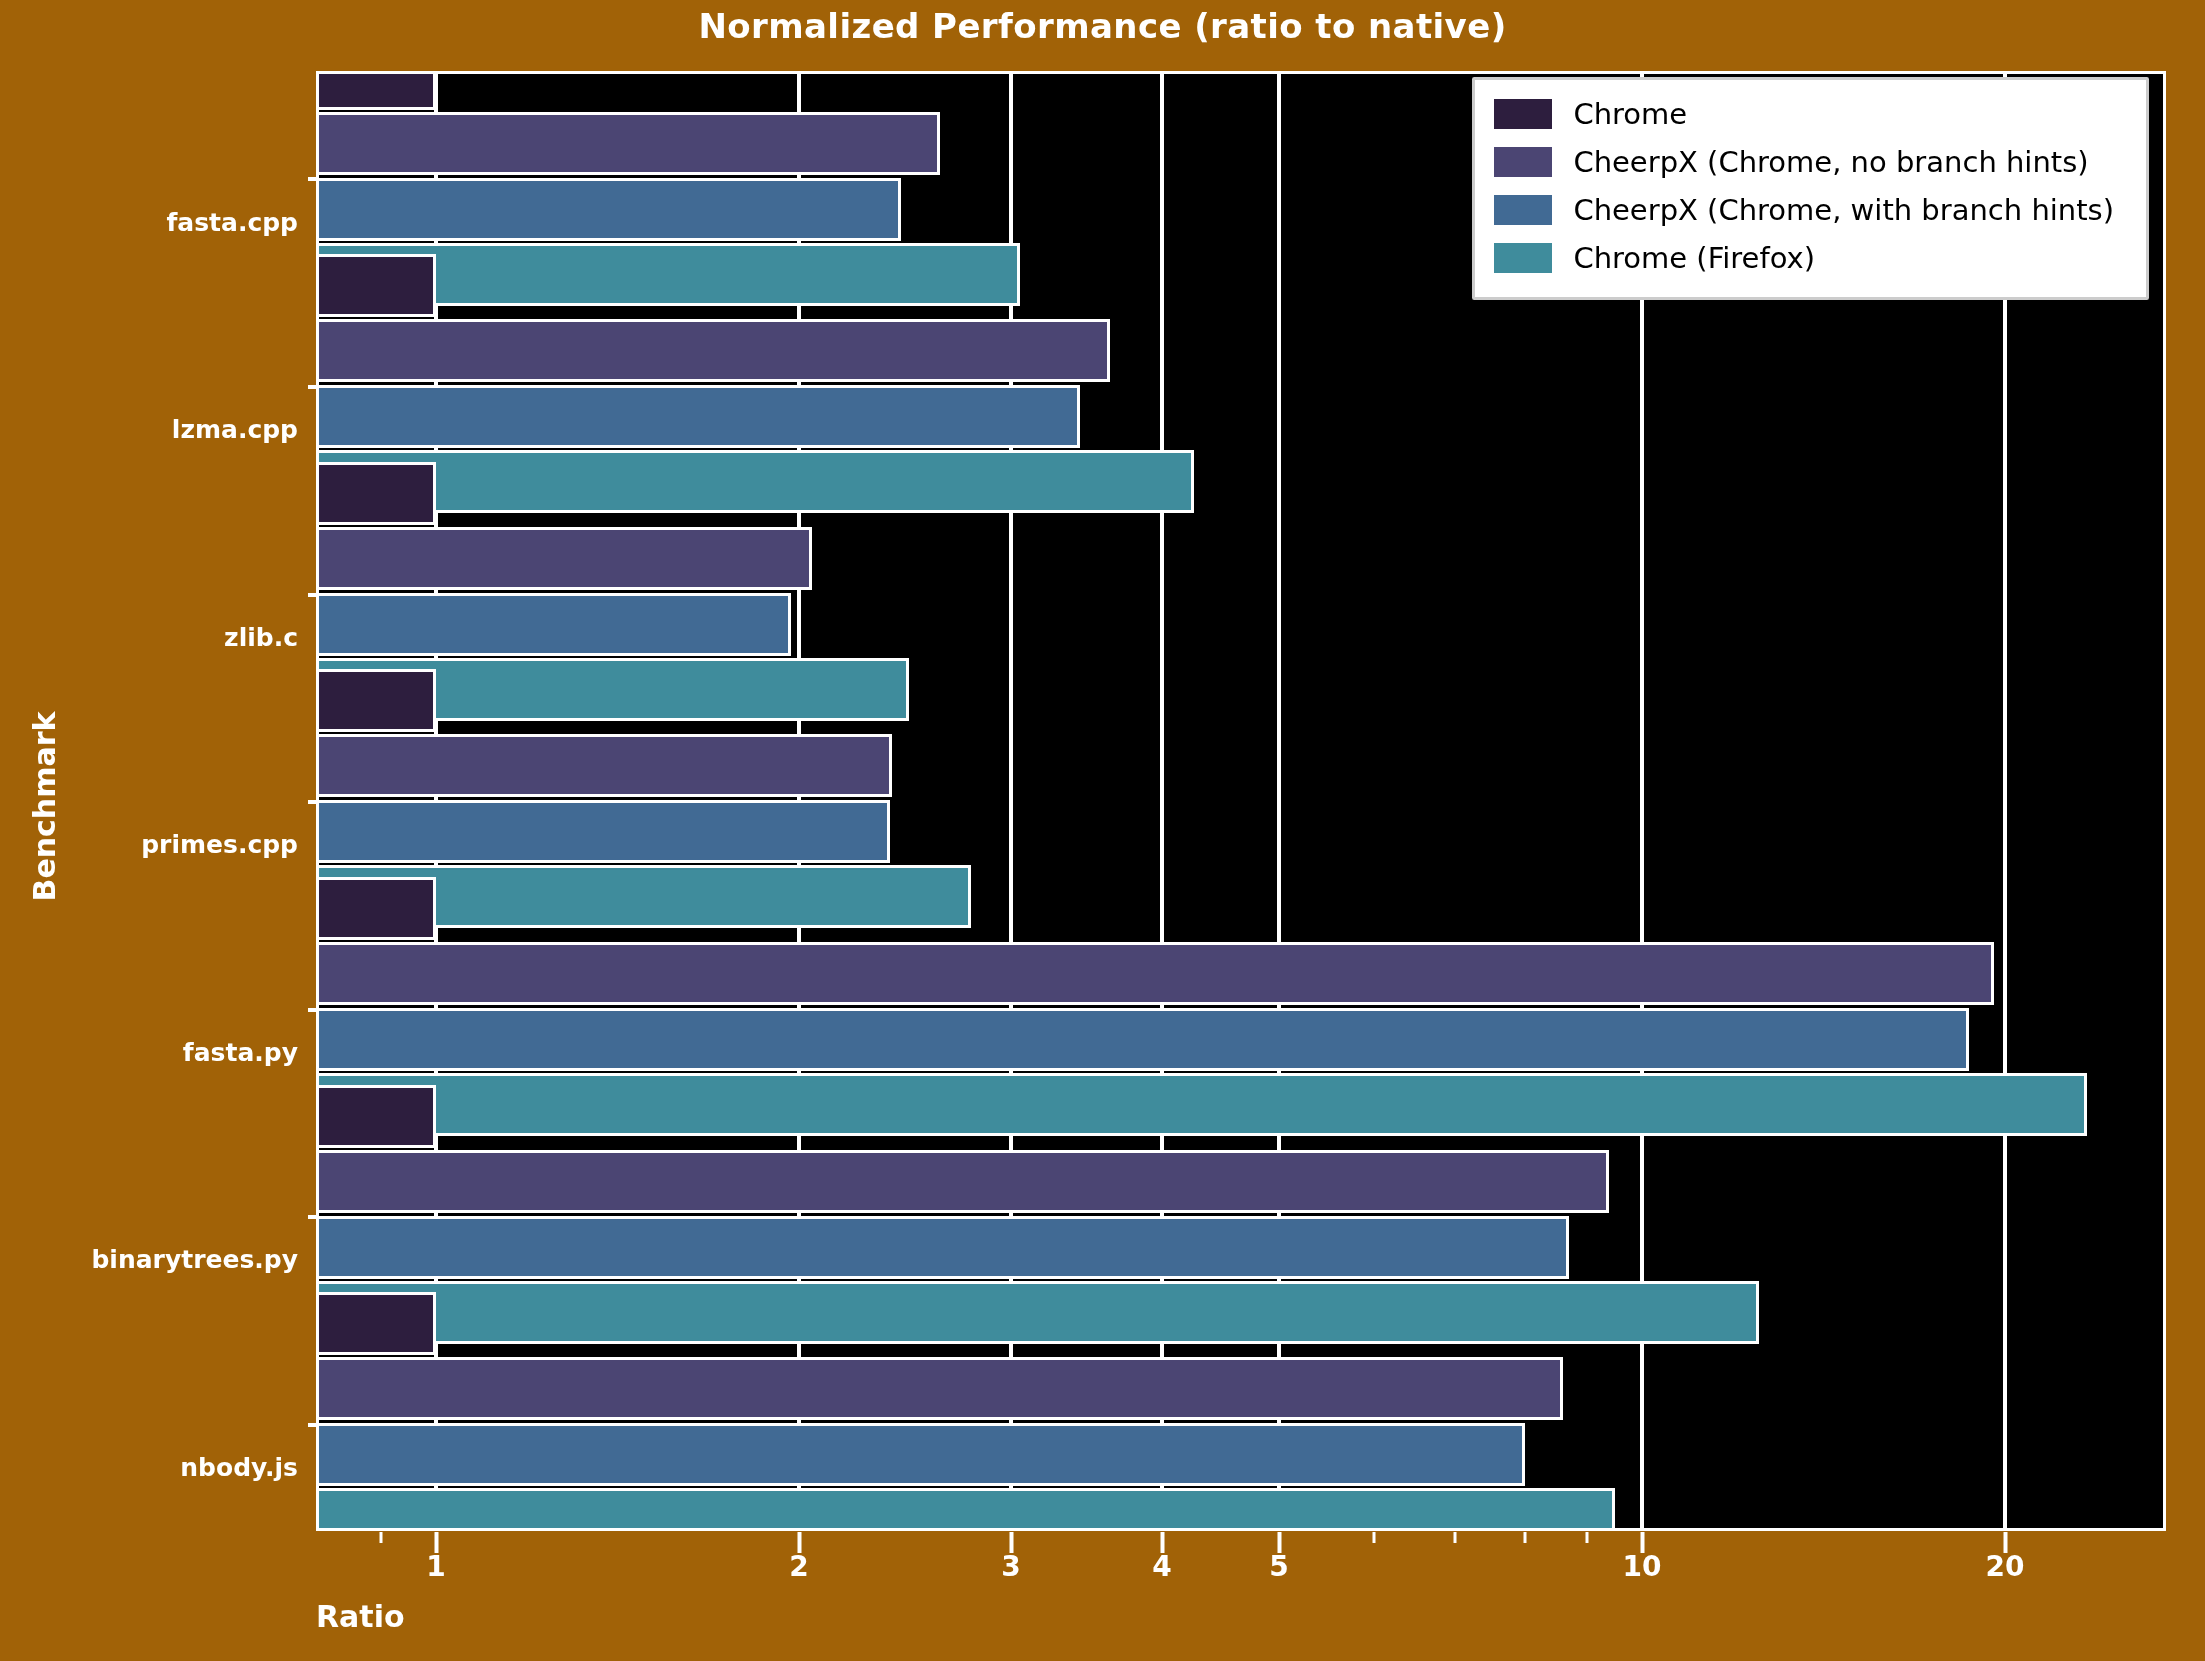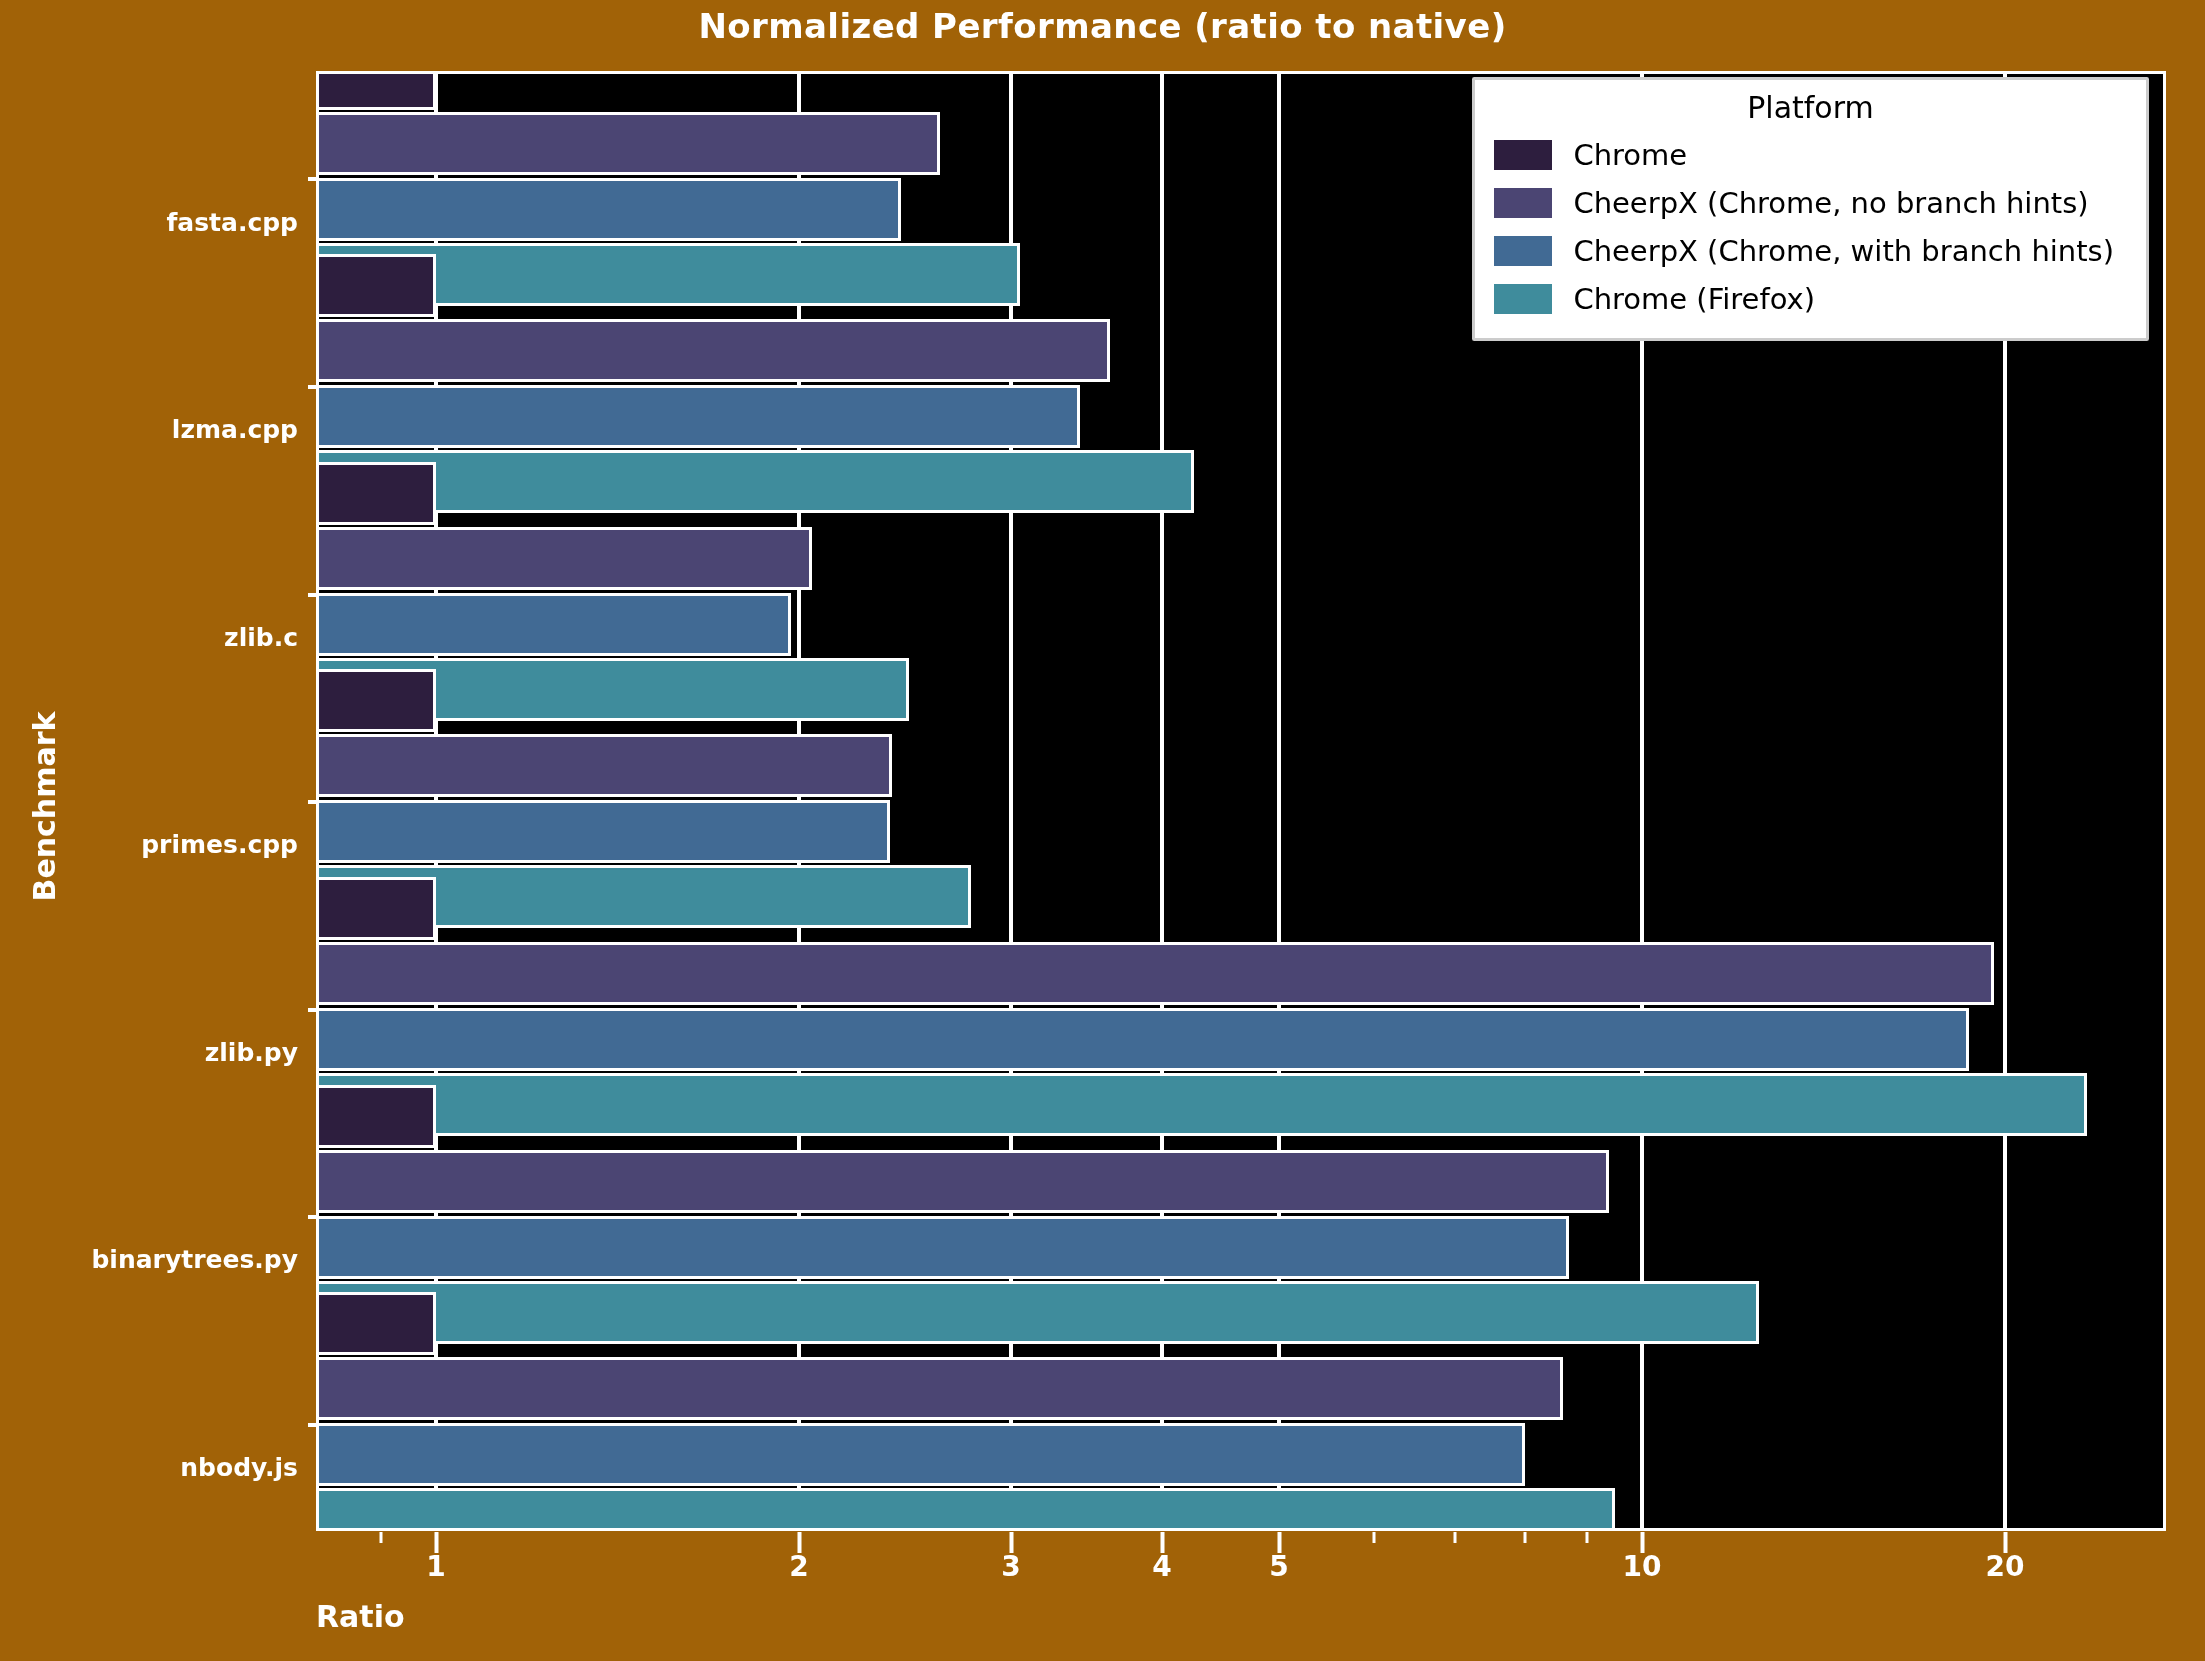--- a/index.html
+++ b/index.html
@@ -180,21 +180,21 @@
 
   <div id="ticks-y">
       <div class="ytick-wrap" style="top: 163px;">fasta.cpp</div>
       <div class="ytick-mark" style="top: 177px;"></div>
       <div class="ytick-wrap" style="top: 370px;">lzma.cpp</div>
       <div class="ytick-mark" style="top: 385px;"></div>
       <div class="ytick-wrap" style="top: 578px;">zlib.c</div>
       <div class="ytick-mark" style="top: 593px;"></div>
       <div class="ytick-wrap" style="top: 785px;">primes.cpp</div>
       <div class="ytick-mark" style="top: 800px;"></div>
-      <div class="ytick-wrap" style="top: 993px;">zlib.py</div>
+      <div class="ytick-wrap" style="top: 993px;">fasta.py</div>
       <div class="ytick-mark" style="top: 1008px;"></div>
       <div class="ytick-wrap" style="top: 1200px;">binarytrees.py</div>
       <div class="ytick-mark" style="top: 1215px;"></div>
       <div class="ytick-wrap" style="top: 1408px;">nbody.js</div>
       <div class="ytick-mark" style="top: 1423px;"></div>
     </div>
   <div id="ticks-x">
       <div class="xtick-major" style="left: 436px;"></div>
       <div class="xtick-label" style="left: 436px;">1</div>
       <div class="xtick-major" style="left: 799px;"></div>
@@ -268,21 +268,20 @@
             <div class="bar" title="Native — nbody.js: 1" style="top: 0px; width: 114px; background: rgb(45, 30, 62);"></div>
             <div class="bar" title="CheerpX (Chrome, no branch hints) — nbody.js: 8.6" style="top: 65px; width: 1241px; background: rgb(75, 69, 115);"></div>
             <div class="bar" title="CheerpX (Chrome, with branch hints) — nbody.js: 8" style="top: 131px; width: 1203px; background: rgb(65, 106, 148);"></div>
             <div class="bar" title="CheerpX (Firefox) — nbody.js: 9.5" style="top: 196px; width: 1293px; background: rgb(63, 140, 156);"></div>
           </div>
         </div>
     </div>
   </div>
 
   <div id="legend">
-    <div id="legend-title">Platform</div>
     <div id="legend-rows">
         <div class="legend-row">
           <span class="legend-swatch" style="background: rgb(45, 30, 62);"></span>
           <span class="legend-label">Chrome</span>
         </div>
         <div class="legend-row">
           <span class="legend-swatch" style="background: rgb(75, 69, 115);"></span>
           <span class="legend-label">CheerpX (Chrome, no branch hints)</span>
         </div>
         <div class="legend-row">

